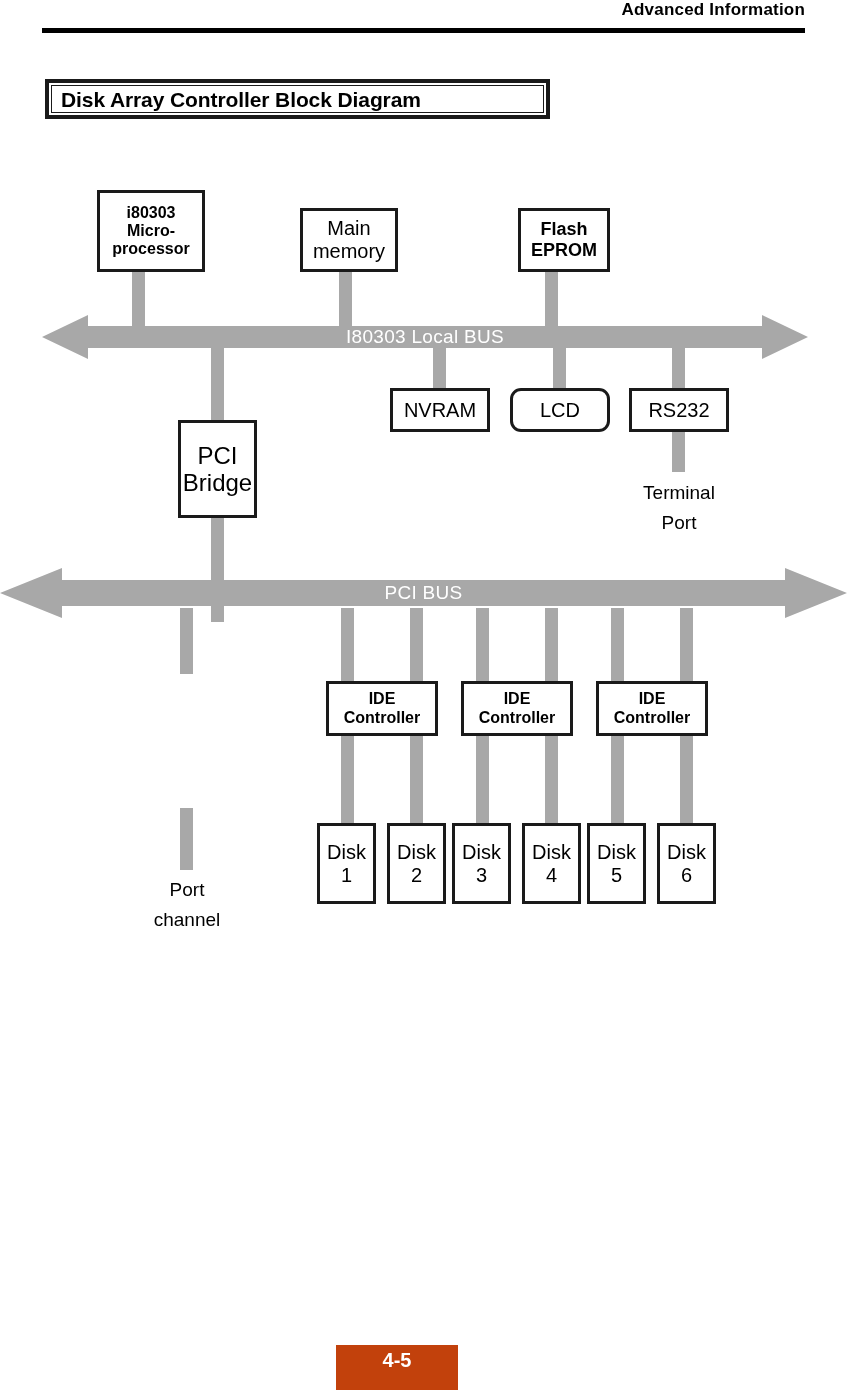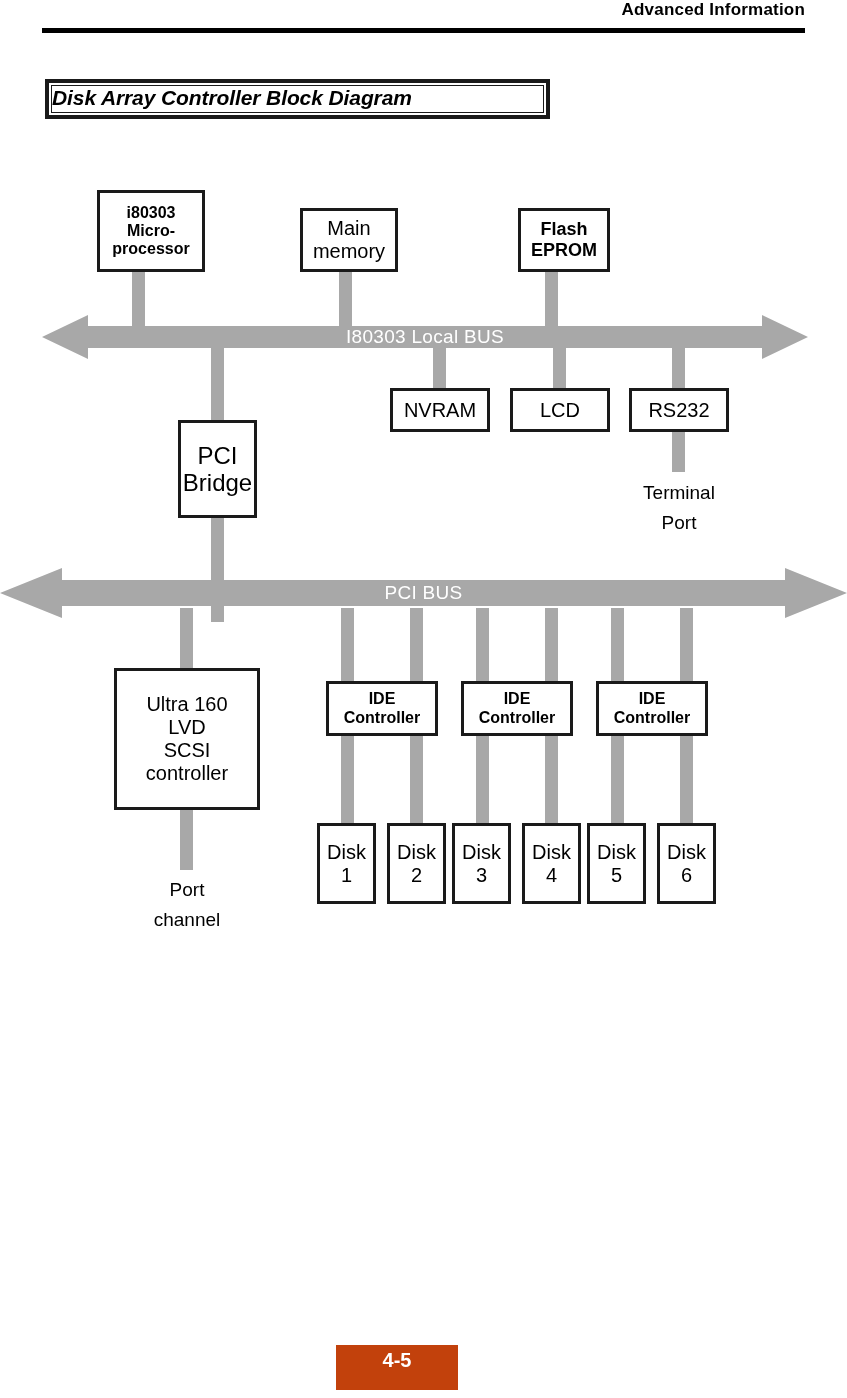--- a/index.html
+++ b/index.html
@@ -54,22 +54,22 @@
   }
   #diagram-title-inner {
     position: absolute;
     left: 2px;
     top: 2px;
     right: 2px;
     bottom: 2px;
     border: 1px solid #1a1a1a;
     box-sizing: border-box;
     display: flex;
-    align-items: flex-start;
-    font-style: italic;
+    align-items: flex-end;
+    padding-left: 9px;
   }
   #diagram-title-text {
     font-size: 21px;
     font-weight: bold;
     letter-spacing: -0.1px;
     white-space: nowrap;
   }
 
   
   .blk {
@@ -195,21 +195,21 @@
 
   <div class="blk reg" style="left:300px; top:208px; width:98px; height:64px; font-size:20px;">
     <span class="ln">Main</span>
     <span class="ln">memory</span>
   </div>
 
   <div class="blk reg" style="left:390px; top:388px; width:100px; height:44px; font-size:20px;">
     <span class="ln">NVRAM</span>
   </div>
 
-  <div class="blk reg" style="left:510px; top:388px; width:100px; height:44px; font-size:20px;">
+  <div class="blk reg" style="left:510px; top:388px; width:100px; height:44px; font-size:20px;border-radius:11px;">
     <span class="ln">LCD</span>
   </div>
 
   <div class="blk reg" style="left:629px; top:388px; width:100px; height:44px; font-size:20px;">
     <span class="ln">RS232</span>
   </div>
 
   <div class="caption" style="left:616px; top:474px; width:126px;">
     <span class="ln">Terminal</span>
     <span class="ln">Port</span>
@@ -231,26 +231,20 @@
 
   <div class="stub" style="left:180px; top:808px; width:13px; height:62px;"></div>
 
   <div class="bus" style="left:0px; top:566px; width:847px; height:54px;">
     <svg width="847" height="54" viewBox="0 0 847 54" xmlns="http://www.w3.org/2000/svg">
       <polygon points="0,27 62,2 62,14 785,14 785,2 847,27 785,52 785,40 62,40 62,52" fill="#a8a8a8"></polygon>
     </svg>
     <div class="bus-label">PCI BUS</div>
   </div>
 
-  <div class="blk reg" style="left:114px; top:668px; width:146px; height:142px; font-size:20px;">
-    <span class="ln">Ultra 160</span>
-    <span class="ln">LVD</span>
-    <span class="ln">SCSI</span>
-    <span class="ln">controller</span>
-  </div>
 
   <div class="caption" style="left:124px; top:871px; width:126px;">
     <span class="ln">Port</span>
     <span class="ln">channel</span>
   </div>
 
   <div class="blk bold" style="left:326px; top:681px; width:112px; height:55px; font-size:16px;">
     <span class="ln">IDE</span>
     <span class="ln">Controller</span>
   </div>

